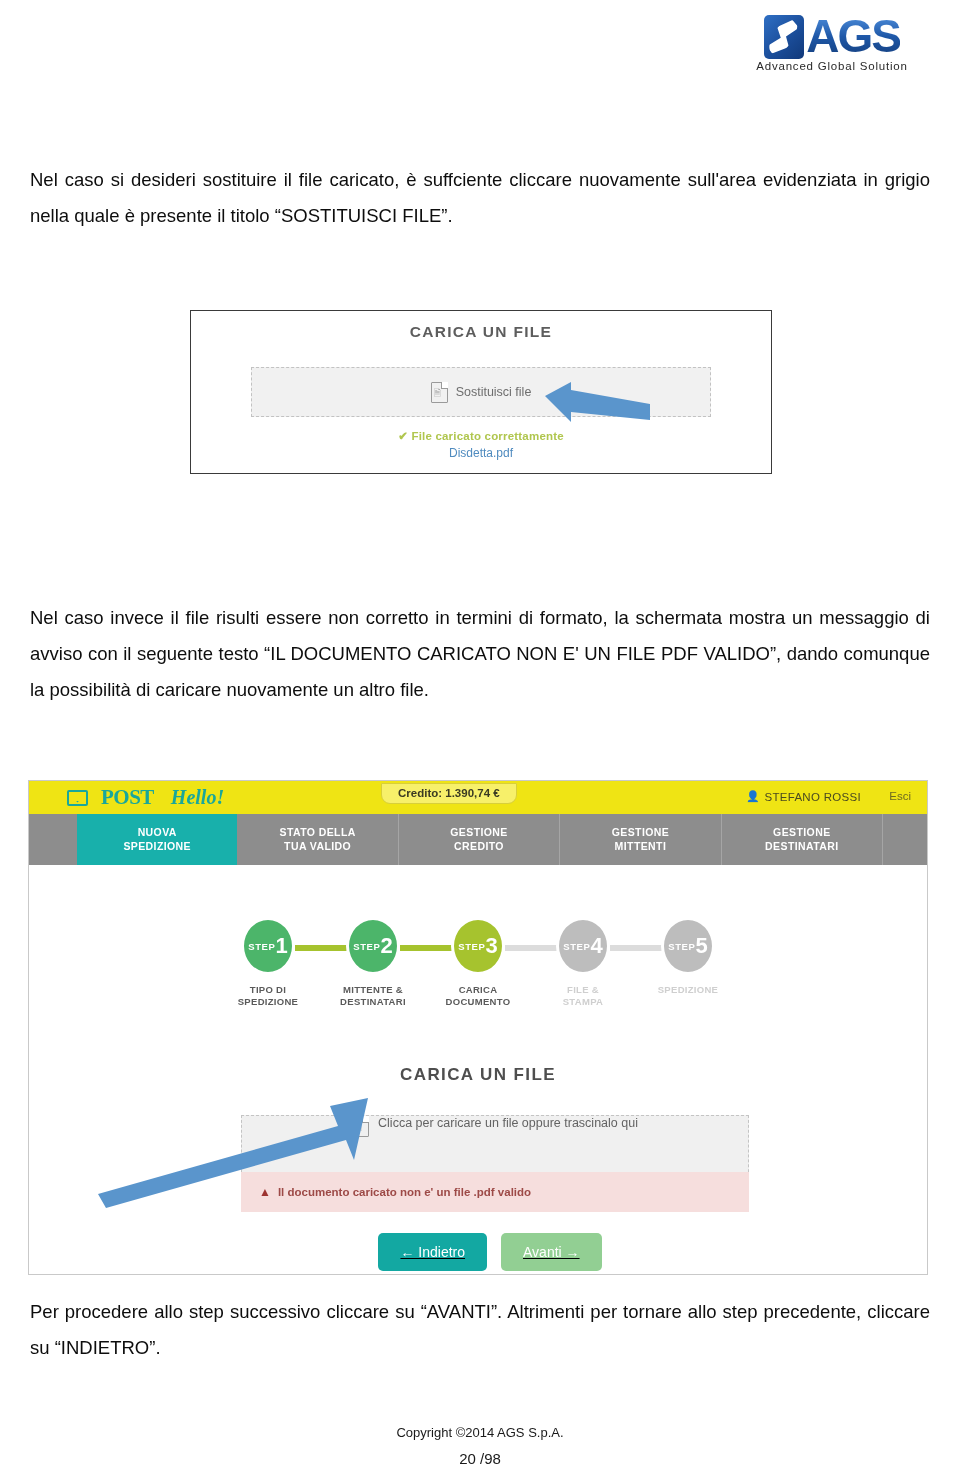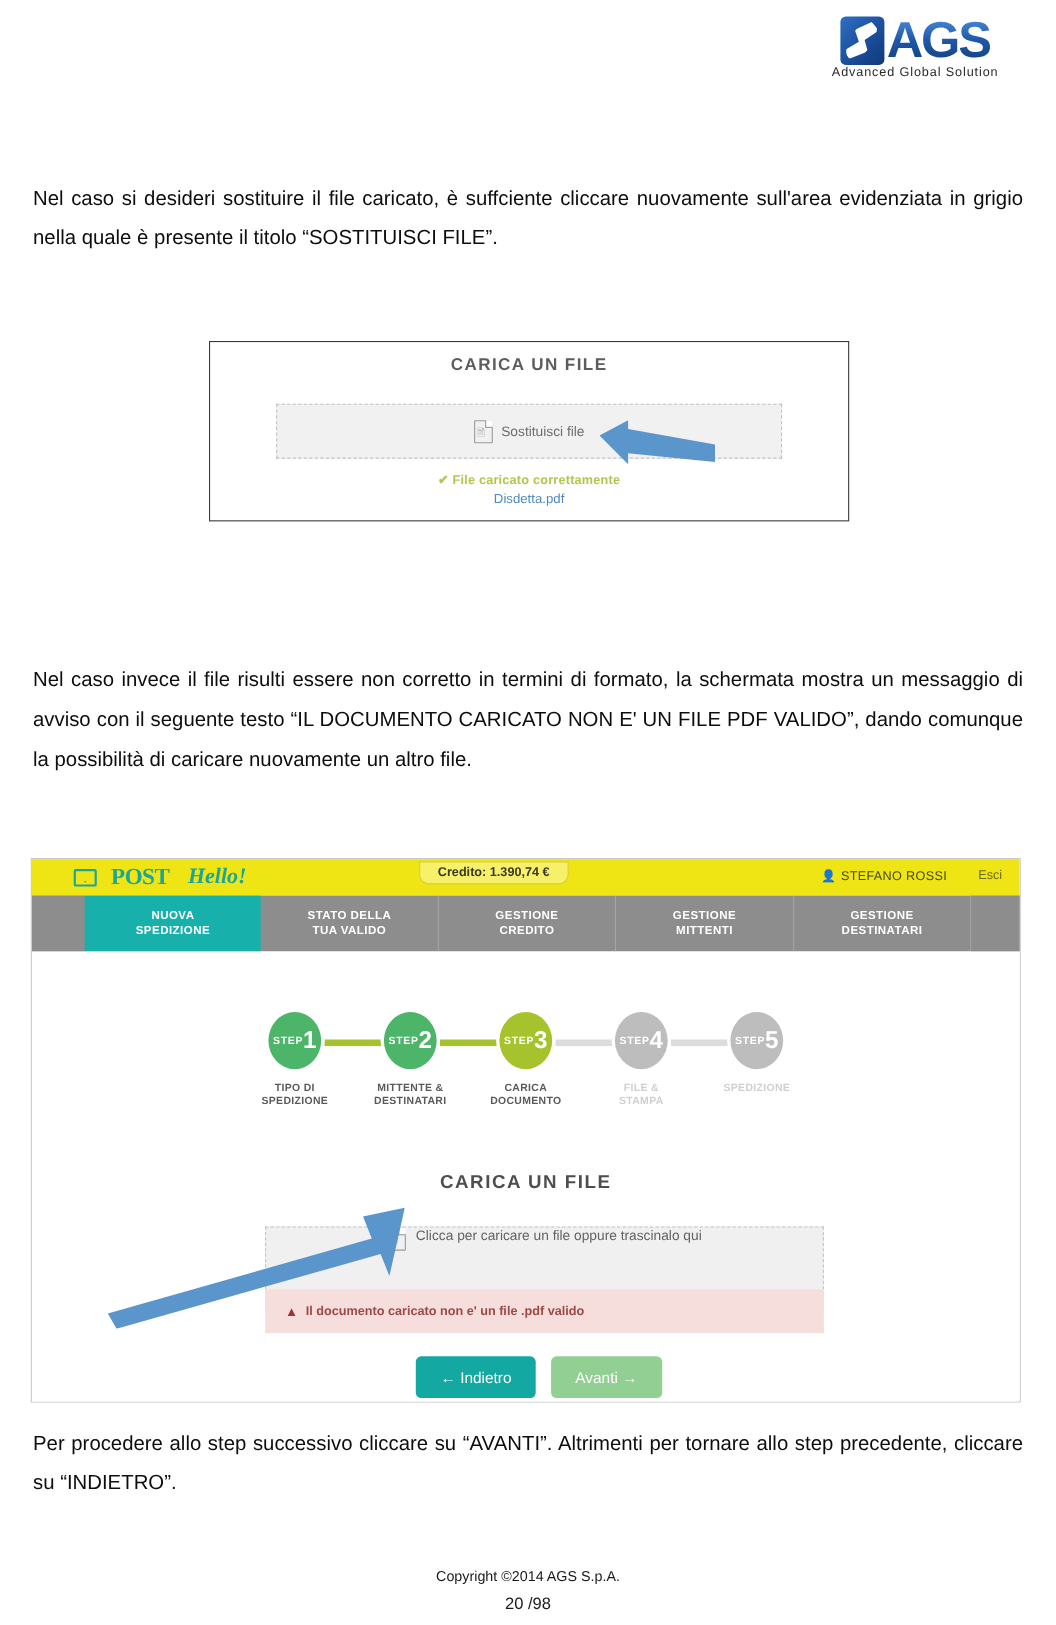--- a/index.html
+++ b/index.html
@@ -255,20 +255,21 @@
     display: flex; align-items: center;
     padding-left: 18px; gap: 7px;
     font-size: 11.5px; color: #9d4a47; font-weight: bold;
   }
   .warn-tri { color: #9d3330; font-size: 12px; }
 
   .s2-buttons {
     position: absolute; top: 368px; left: 0; right: 0;
     display: flex; justify-content: center; gap: 14px;
     padding-left: 24px;
+    text-decoration: underline;
   }
   .btn {
     border: none; border-radius: 5px;
     padding: 11px 22px;
     font-size: 14px; color: #fff;
     font-family: "Liberation Sans", sans-serif;
     cursor: pointer;
   }
   .btn-back { background: #13a8a2; }
   .btn-next { background: #92cf93; }

